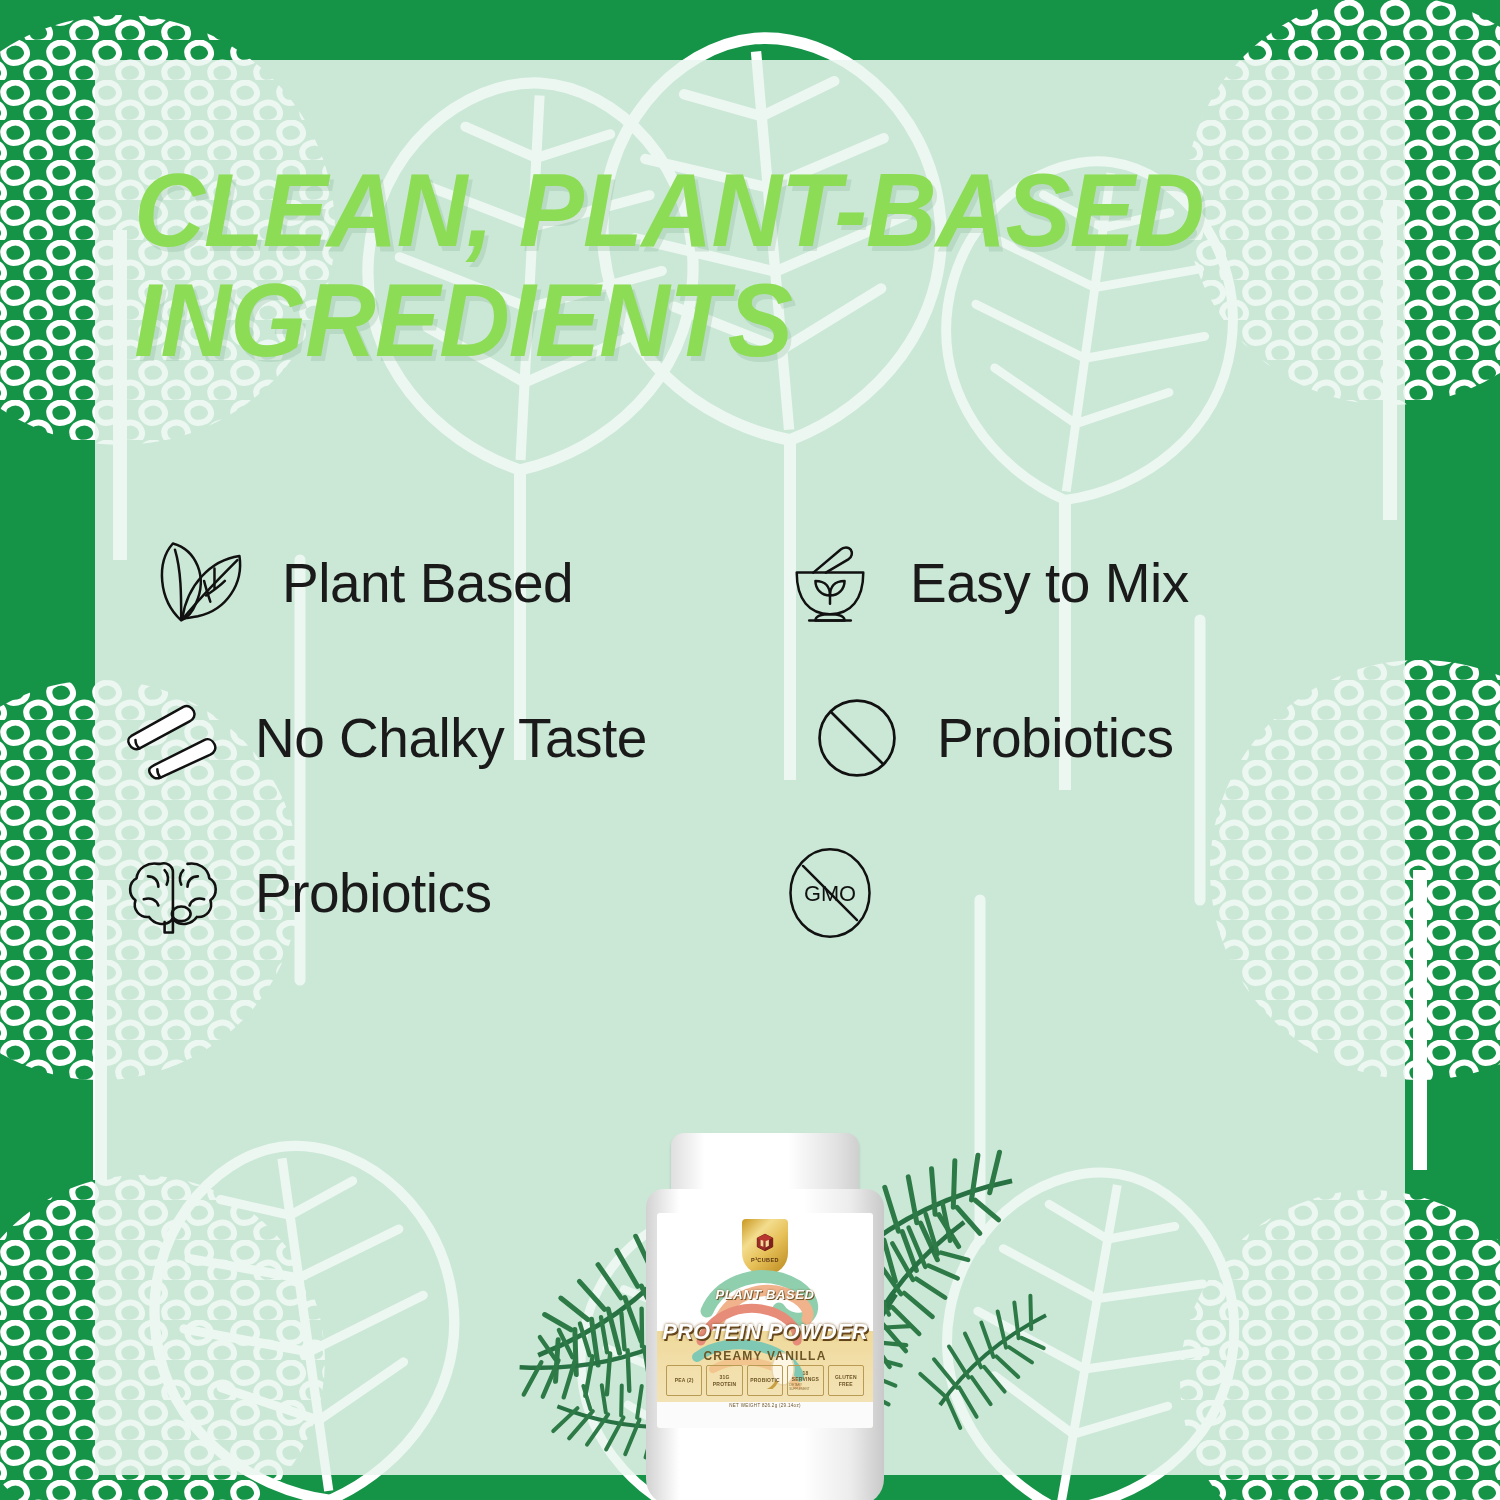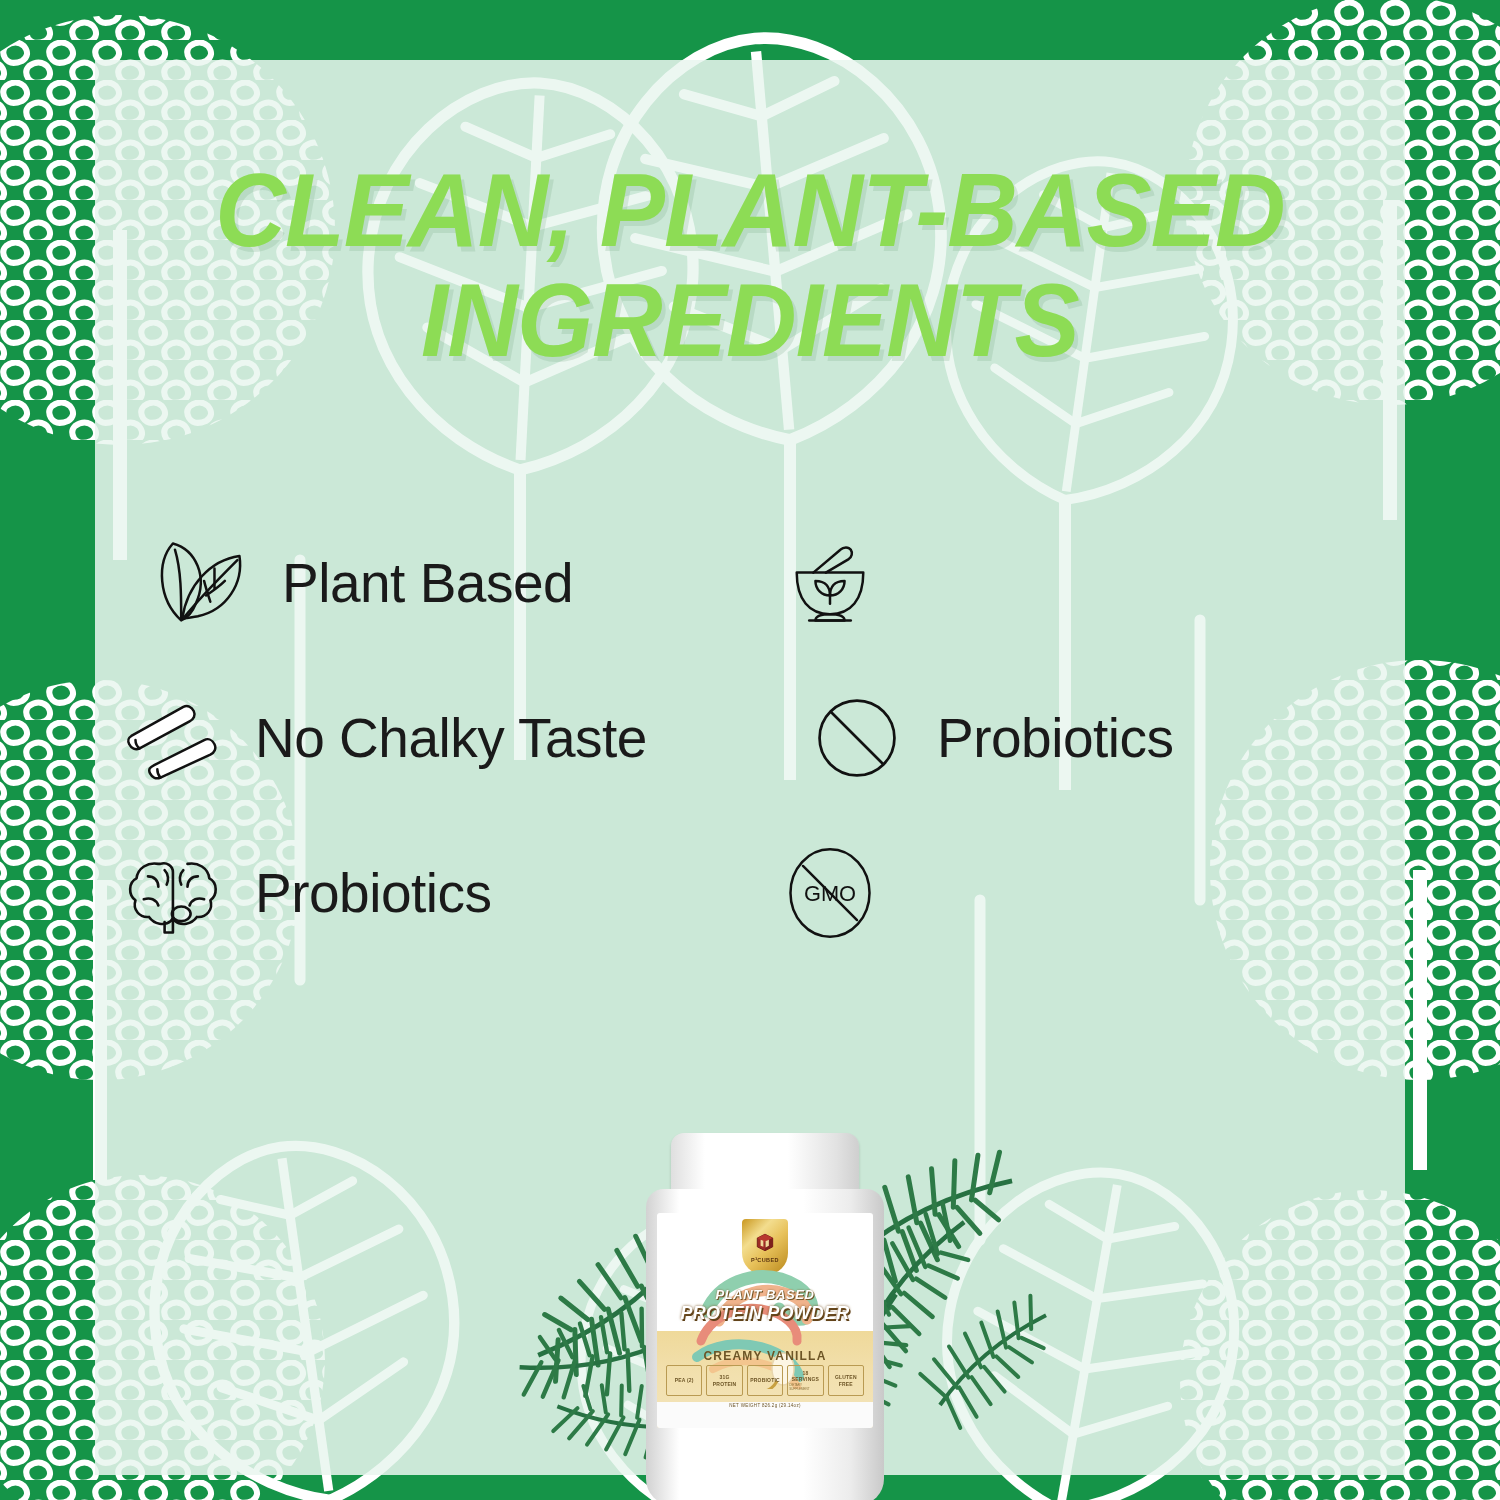--- a/index.html
+++ b/index.html
@@ -25,21 +25,20 @@
     background:rgba(233,246,239,0.86);
     z-index:2;
   }
 
   
   #headline {
     position:absolute;
     left:95px; top:160px;
     width:1310px;
     z-index:5;
-    text-align:center;
     font-style:italic;
     font-weight:bold;
     color:#8ddc55;
     line-height:0.98;
     letter-spacing:-1px;
     text-shadow:4px 5px 0 rgba(120,170,130,0.22);
   }
   #headline .hl-line { display:block; white-space:nowrap; }
   #headline .hl1 { font-size:104px; transform:scaleX(0.94); }
   #headline .hl2 { font-size:104px; transform:scaleX(0.94); margin-top:8px; }
@@ -138,22 +137,22 @@
   .label-title-wrap {
     position:absolute; left:0; right:0; top:74px;
     text-align:center; z-index:4;
   }
   #plant-based-text {
     font-size:13px; font-weight:bold; font-style:italic;
     color:#ffffff; letter-spacing:0.6px;
     text-shadow:0 0 2px #8a6b3a, 1px 1px 0 #6b4f23;
   }
   #protein-powder-text {
-    font-size:18px; font-weight:bold; font-style:italic;
-    color:#ffffff; letter-spacing:0.2px; margin-top:1px;
+    font-size:22px; font-weight:bold; font-style:italic;
+    color:#ffffff; letter-spacing:0.2px; margin-top:17px;
     text-shadow:0 0 3px #7d5a2c, 1.5px 1.5px 0 #5e4018;
   }
 
   #flavor-text {
     position:absolute; left:0; right:0; top:136px;
     text-align:center; font-size:12px; font-weight:bold;
     letter-spacing:1.2px; color:#6d5526; z-index:4;
   }
 
   #badges {
@@ -282,20 +281,21 @@
       <svg viewBox="0 0 100 100" fill="none" stroke="#111" stroke-width="2.4" stroke-linecap="round" stroke-linejoin="round">
         <path d="M18 40 L82 40 C82 66 70 80 50 80 C30 80 18 66 18 40 Z"></path>
         <path d="M36 86 L64 86 C64 82 60 80 50 80 C40 80 36 82 36 86 Z"></path>
         <path d="M30 86 L70 86"></path>
         <path d="M34 40 L60 18 C63 15 68 15 70 18 C72 21 71 25 68 27 L46 40"></path>
         <path d="M50 62 C42 62 36 56 36 48 C46 48 50 54 50 62 Z"></path>
         <path d="M50 62 C58 62 64 56 64 48 C54 48 50 54 50 62 Z"></path>
         <path d="M50 62 L50 70"></path>
       </svg>
     </span>
+    <span class="feat-label">Easy to Mix</span>
   </div>
 
   <div class="feature col-right">
     <span class="feat-icon">
       <svg viewBox="0 0 100 100" fill="#fff" stroke="#111" stroke-width="2.4" stroke-linecap="round" stroke-linejoin="round">
         <path d="M8 48 L58 20 C62 18 66 20 68 24 C70 28 68 32 64 34 L16 60 C12 62 8 60 6 56 C4 52 5 50 8 48 Z"></path>
         <path d="M12 52 C12 56 13 58 16 60"></path>
         <path d="M30 76 L78 52 C82 50 86 52 88 56 C90 60 88 64 84 66 L36 88 C32 90 28 88 26 84 C24 80 26 78 30 76 Z"></path>
         <path d="M33 80 C33 84 34 86 36 88"></path>
       </svg>

